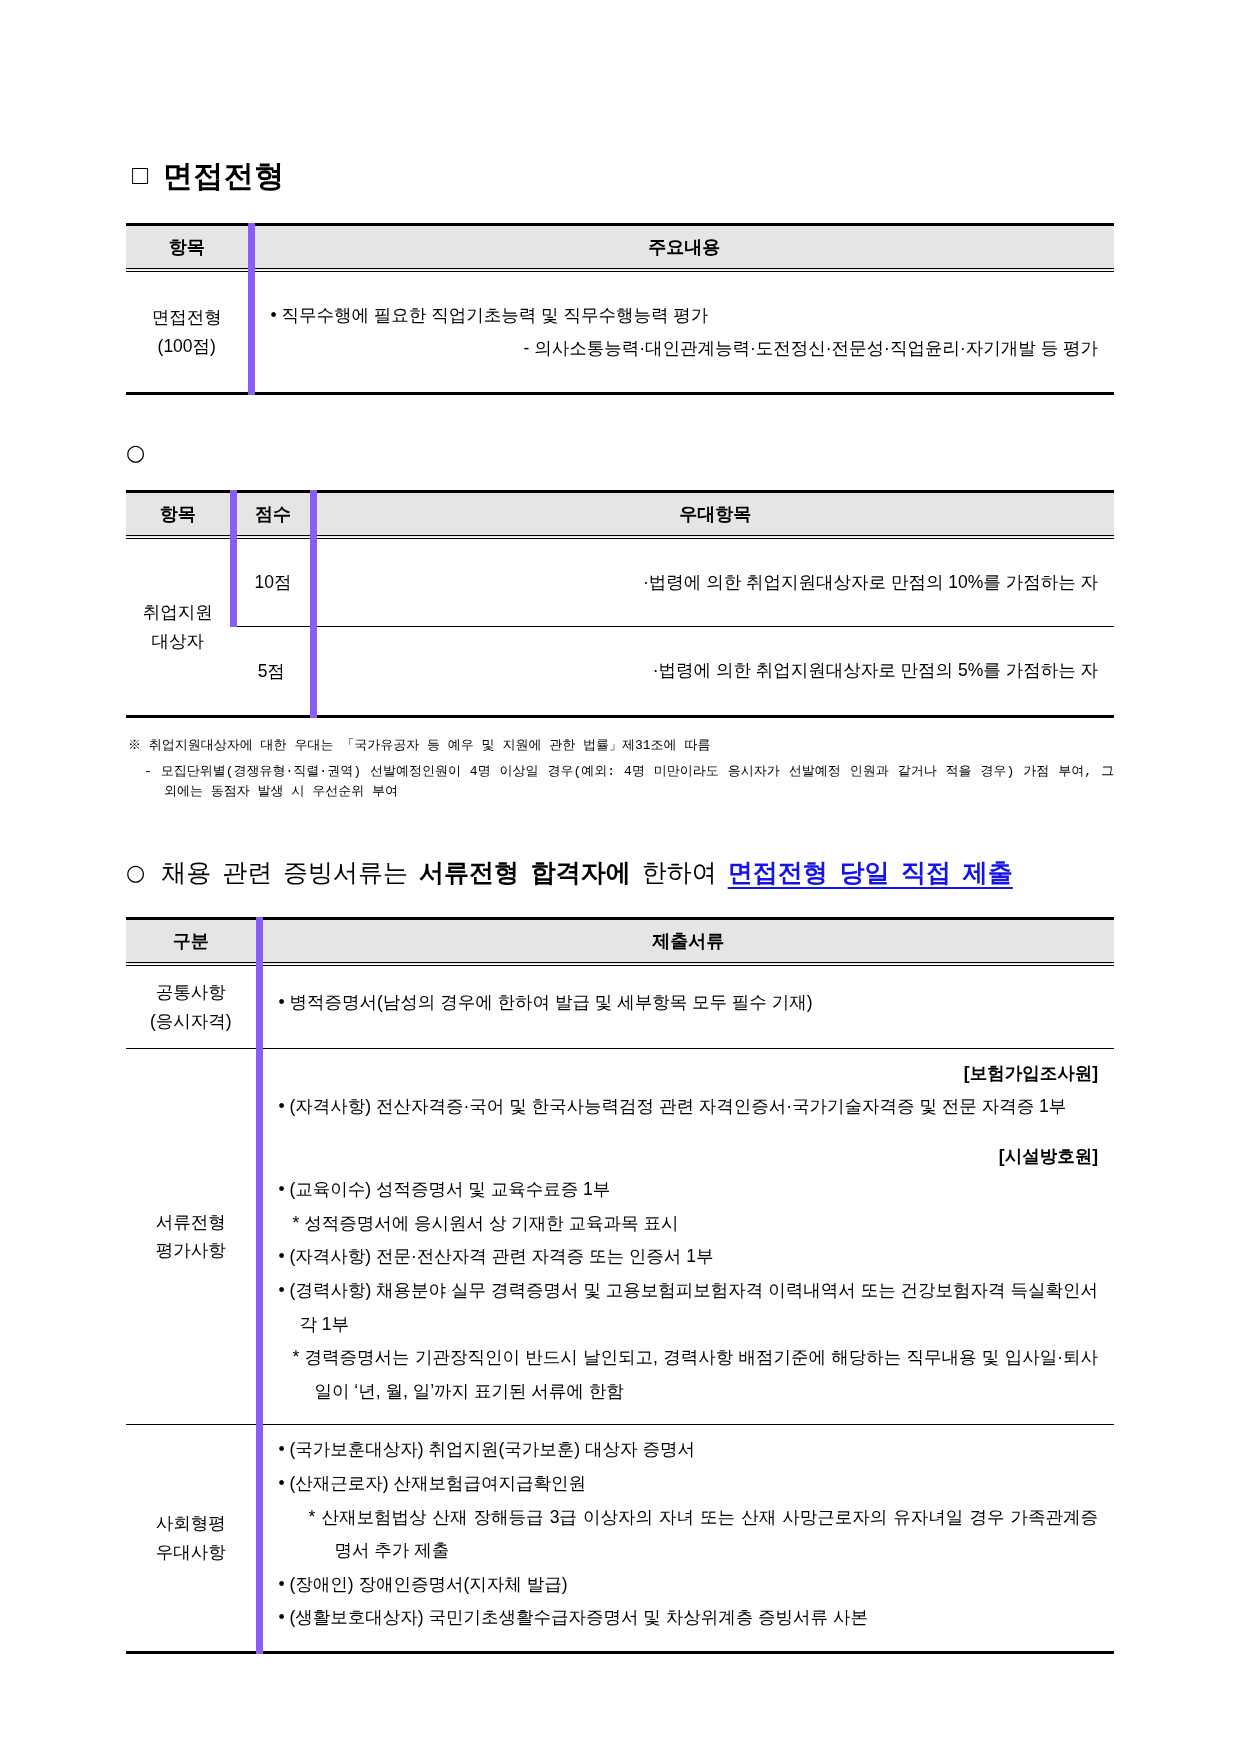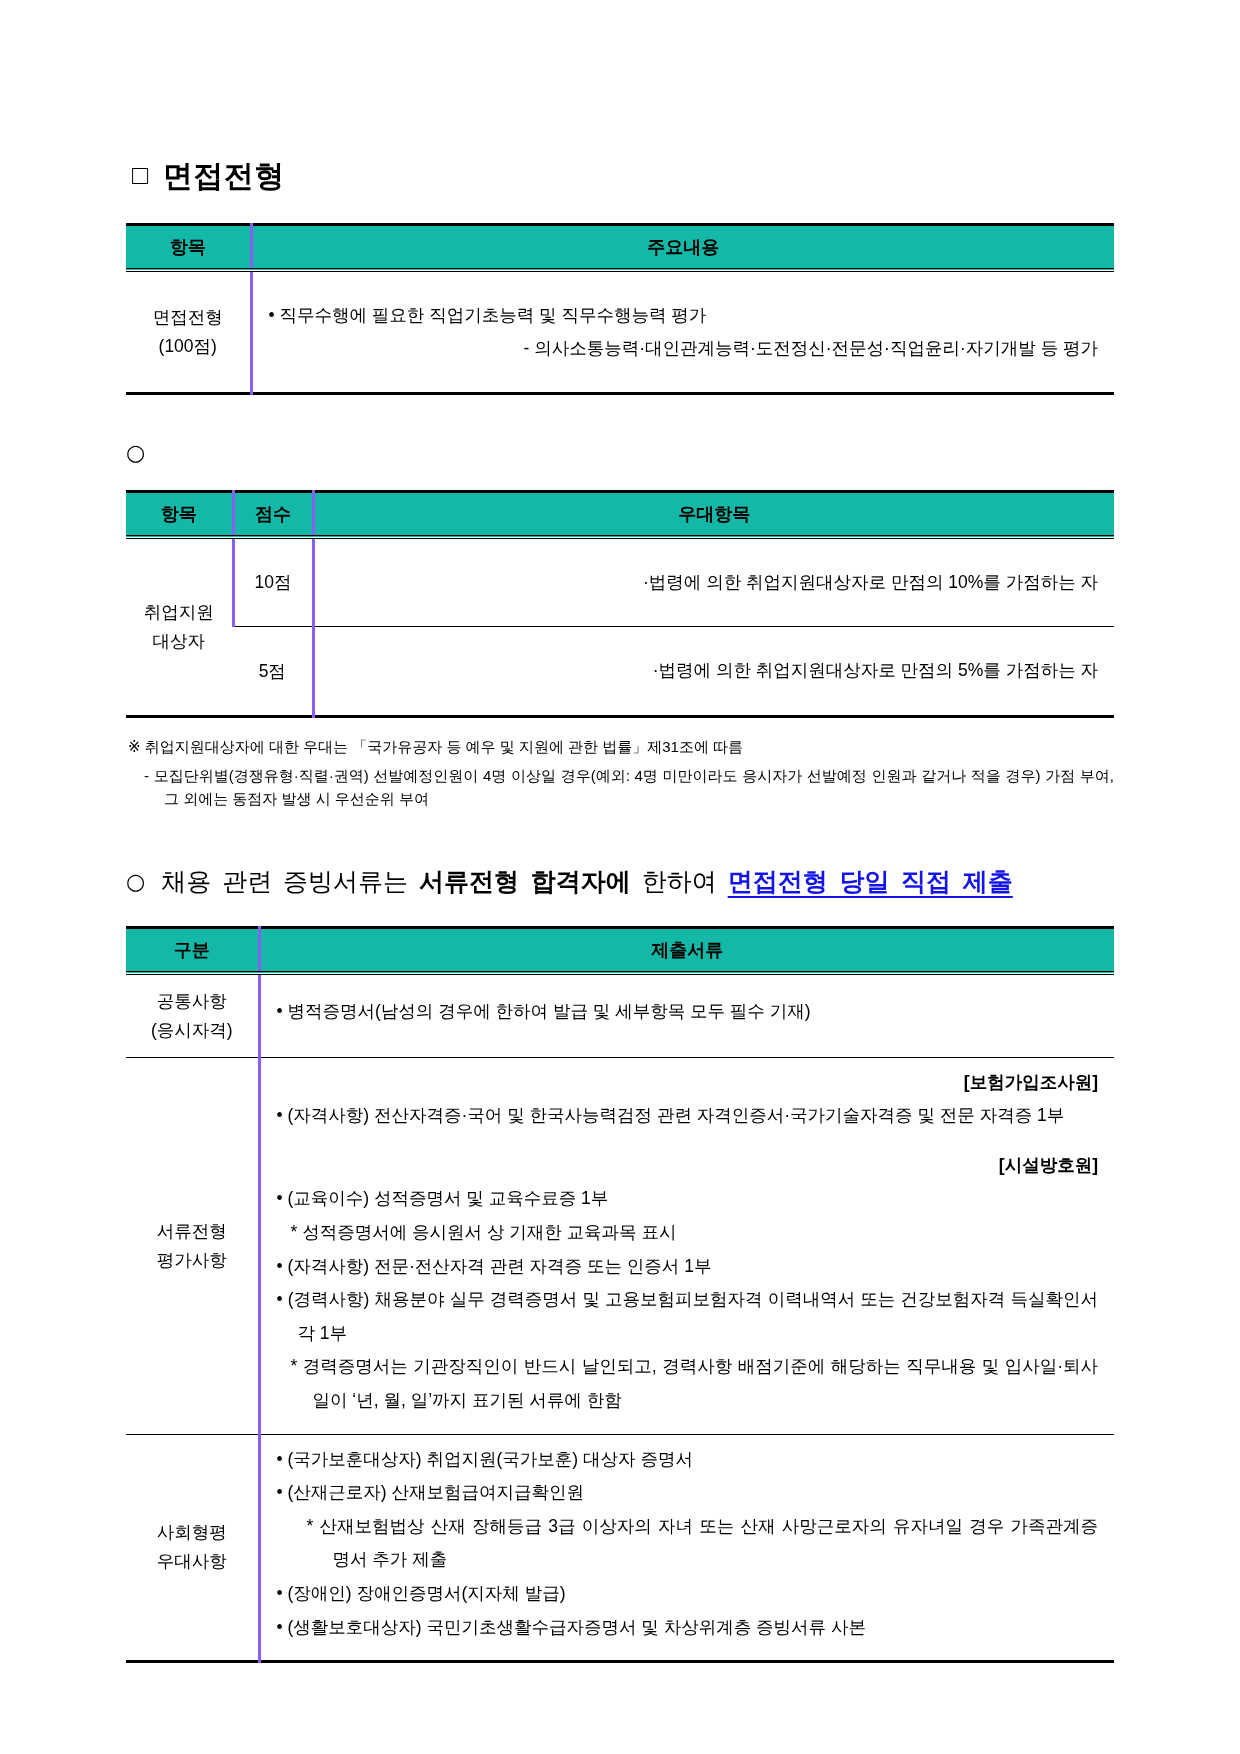--- a/index.html
+++ b/index.html
@@ -18,24 +18,24 @@
     margin:0 0 26px 6px; display:flex; align-items:center;
   }
   .doc-title .sq { font-weight:400; font-size:27px; margin-right:14px; position:relative; top:-1px; }
 
   
   table.doc-table {
     width:100%; border-collapse:collapse; table-layout:fixed;
     border-top:3px solid #000; border-bottom:3px solid #000;
   }
   .doc-table th {
-    background:#14b8a6; font-size:18px; font-weight:700;
+    background:#e5e5e5; font-size:18px; font-weight:700;
     padding:9px 6px; border-bottom:4px double #000; text-align:center;
   }
-  .doc-table th + th, .doc-table td + td { border-left:3px solid #8b5cf6; }
+  .doc-table th + th, .doc-table td + td { border-left:7px solid #8b5cf6; }
   .doc-table tbody tr + tr td { border-top:1px solid #000; }
   .doc-table td { font-size:17.5px; vertical-align:middle; }
   .cell-center { text-align:center; line-height:1.65; padding:12px 4px; }
   .cell-detail { padding:30px 16px; line-height:1.55; text-align:left; }
   .cell-detail.airy { line-height:1.92; padding:8px 16px 16px 16px; }
 
   .ln { margin:0;text-align:right; }
   .ln.bullet  { padding-left:21px; text-indent:-21px; text-align:justify; }
   .ln.dash    { padding-left:30px; text-indent:-20px; margin-top:6px; }
   .ln.grp     { font-weight:700; }
@@ -55,21 +55,21 @@
   .sec-head .sp { white-space:pre; }
   .link-like {
     color:#1414e8; font-weight:700;
     text-decoration:underline; text-decoration-thickness:2px; text-underline-offset:6px;
   }
 
   #sec2 { margin:46px 0 24px 0; }
   #sec3 { margin:54px 0 28px 0; word-spacing:3px; }
 
   
-  .notes { margin-top:18px; font-size:15px; line-height:1.52; }
+  .notes { margin-top:18px; font-size:13px; line-height:1.52;font-family:Liberation Mono, monospace; }
   .notes .ref  { padding-left:32px; text-indent:-32px; margin:0 0 7px 2px; }
   .notes .dashp{ padding-left:36px; text-indent:-20px; margin:0 0 0 2px; text-align:justify; }
 
   
   #table1 col.c1 { width:125px; }
   #table2 col.c1 { width:107px; }
   #table2 col.c2 { width:80px; }
   #table3 col.c1 { width:133px; }
 </style>
 </head>

